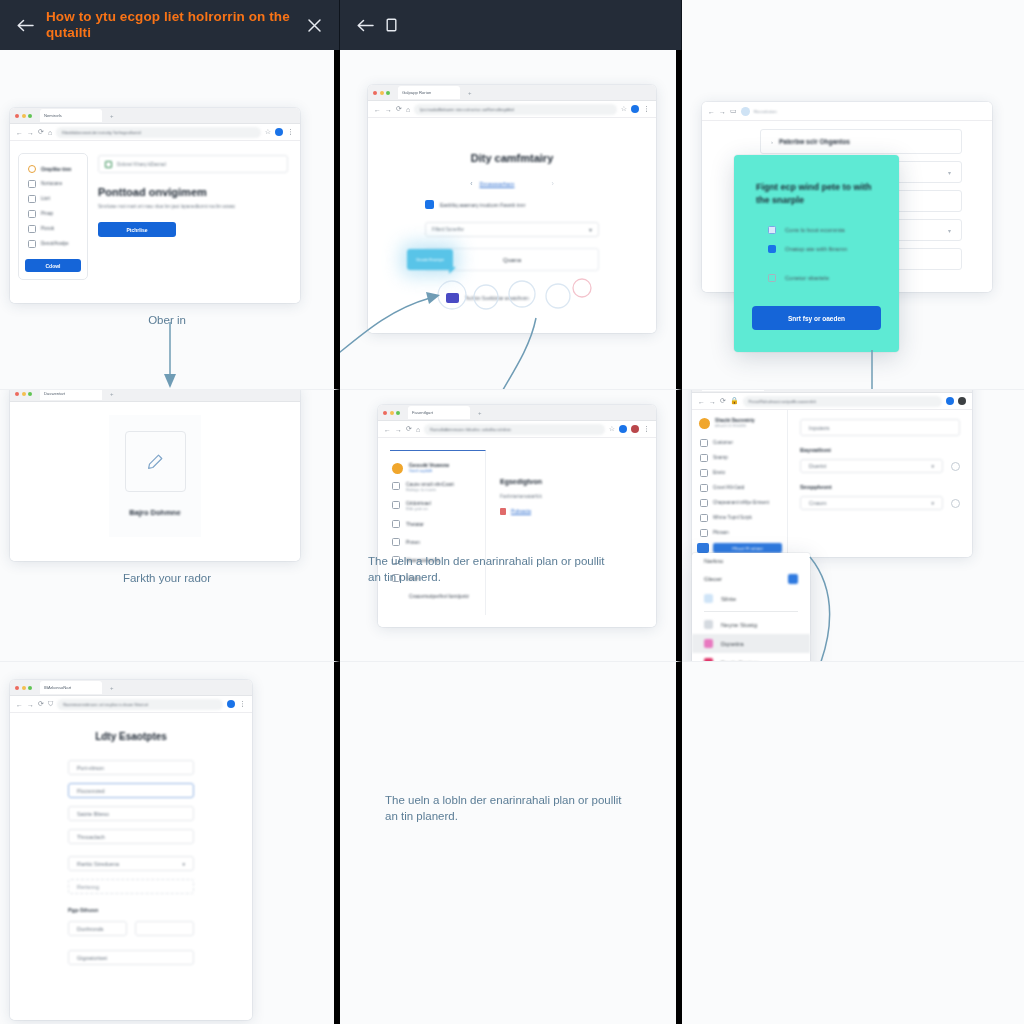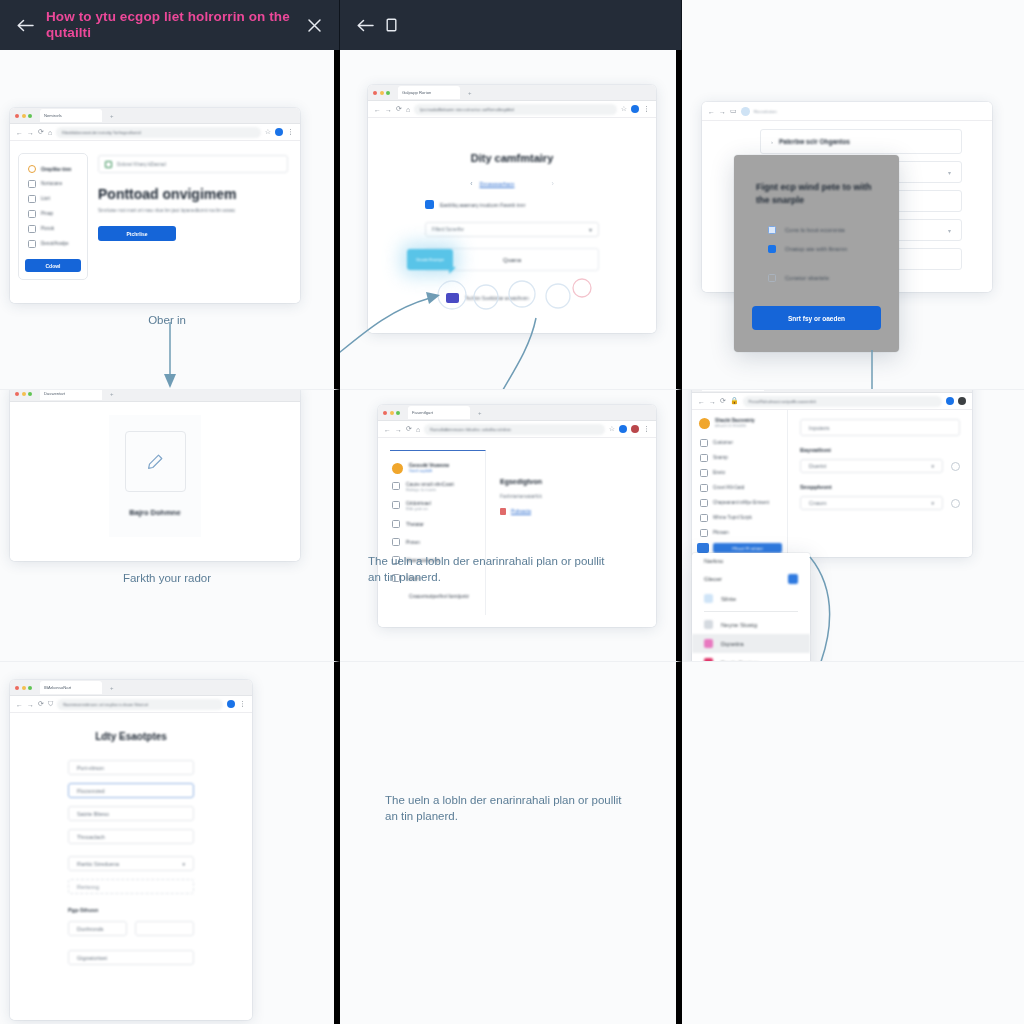--- a/index.html
+++ b/index.html
@@ -25,21 +25,21 @@
   .hdr:nth-child(3) { width: 342px; border-right: none; }
 
   .hdr-back {
     width: 26px; height: 26px; flex: 0 0 26px;
     display: flex; align-items: center; justify-content: center;
     color: #e6eaf0; cursor: pointer;
   }
   .hdr-text { flex: 1 1 auto; padding: 0 8px; min-width: 0; }
   .hdr-title {
     font-size: 13.5px; font-weight: bold; line-height: 16px;
-    color: #ec4899; letter-spacing: .1px;
+    color: #f97316; letter-spacing: .1px;
   }
   .hdr-title.soft { filter: blur(.45px); }
   .hdr-sub {
     font-size: 10px; line-height: 14px; color: #9aa7b6;
     filter: blur(.9px); margin-top: 2px;
   }
   .hdr-action {
     width: 26px; height: 26px; flex: 0 0 26px;
     display: flex; align-items: center; justify-content: center;
     color: #e6eaf0; cursor: pointer;
@@ -137,21 +137,21 @@
   }
   .caption.left-al { text-align: left; }
 
   
   .arrow-svg { position: absolute; pointer-events: none; overflow: visible; }
   .arrow-svg path, .arrow-svg line { stroke: #6f9cb5; stroke-width: 1.5px; fill: none; }
   .arrow-svg polygon { fill: #6f9cb5; }
 
   
   .modal {
-    position: absolute; background: #a3a3a3; border-radius: 4px;
+    position: absolute; background: #5eead4; border-radius: 4px;
     box-shadow: 0 6px 24px rgba(30,50,80,.18), 0 0 0 1px rgba(30,50,80,.04);
   }
   .chk { width: 8px; height: 8px; border: 1px solid #a9b2bd; border-radius: 1.5px; flex: 0 0 8px; }
   .chk.on { background: #1a73e8; border-color: #1a73e8; }
   .chk.mid { background: #dce9fb; border-color: #7aa7e5; }
 
   
   .menu {
     position: absolute; background: #fff; border-radius: 3px;
     box-shadow: 0 5px 22px rgba(30,50,80,.17), 0 0 0 1px rgba(30,50,80,.05);
@@ -263,21 +263,21 @@
                 <span class="side-txt">Denot/Analye</span>
               </div>
             <div class="btn-blue" style="height:13px; margin-top:8px;">Cdowl</div>
           </div>
 
           <div style="position:absolute; left:88px; top:14px; right:12px;">
             <div class="fld" style="height:18px;">
               <span style="width:7px;height:7px;border:1px solid #2d8a4e;border-radius:1px;flex:0 0 7px;"></span>
               <span>Dolonel Kharq klZaszad</span>
             </div>
-            <div class="h-title" style="font-size:14px; margin-top:13px;">Ponttoad onvigimem</div>
+            <div class="h-title" style="font-size:11px; margin-top:13px;">Ponttoad onvigimem</div>
             <div class="p-text" style="font-size:4.6px; margin-top:6px;">Smnluwe mot mart ort mau nlua bm jaut lopanedkomt ma lim anasc</div>
             <div class="btn-blue" style="height:15px; width:78px; margin-top:13px;">Ptchrlise</div>
           </div>
         </div>
       </div>
       <div class="caption" style="top:262px;">Ober in</div>
       <svg class="arrow-svg" style="left:0; top:272px; width:340px; height:70px;">
         <path d="M170 0 L170 56"></path>
           <polygon points="170,66 164,52 176,52"></polygon>
       </svg>

